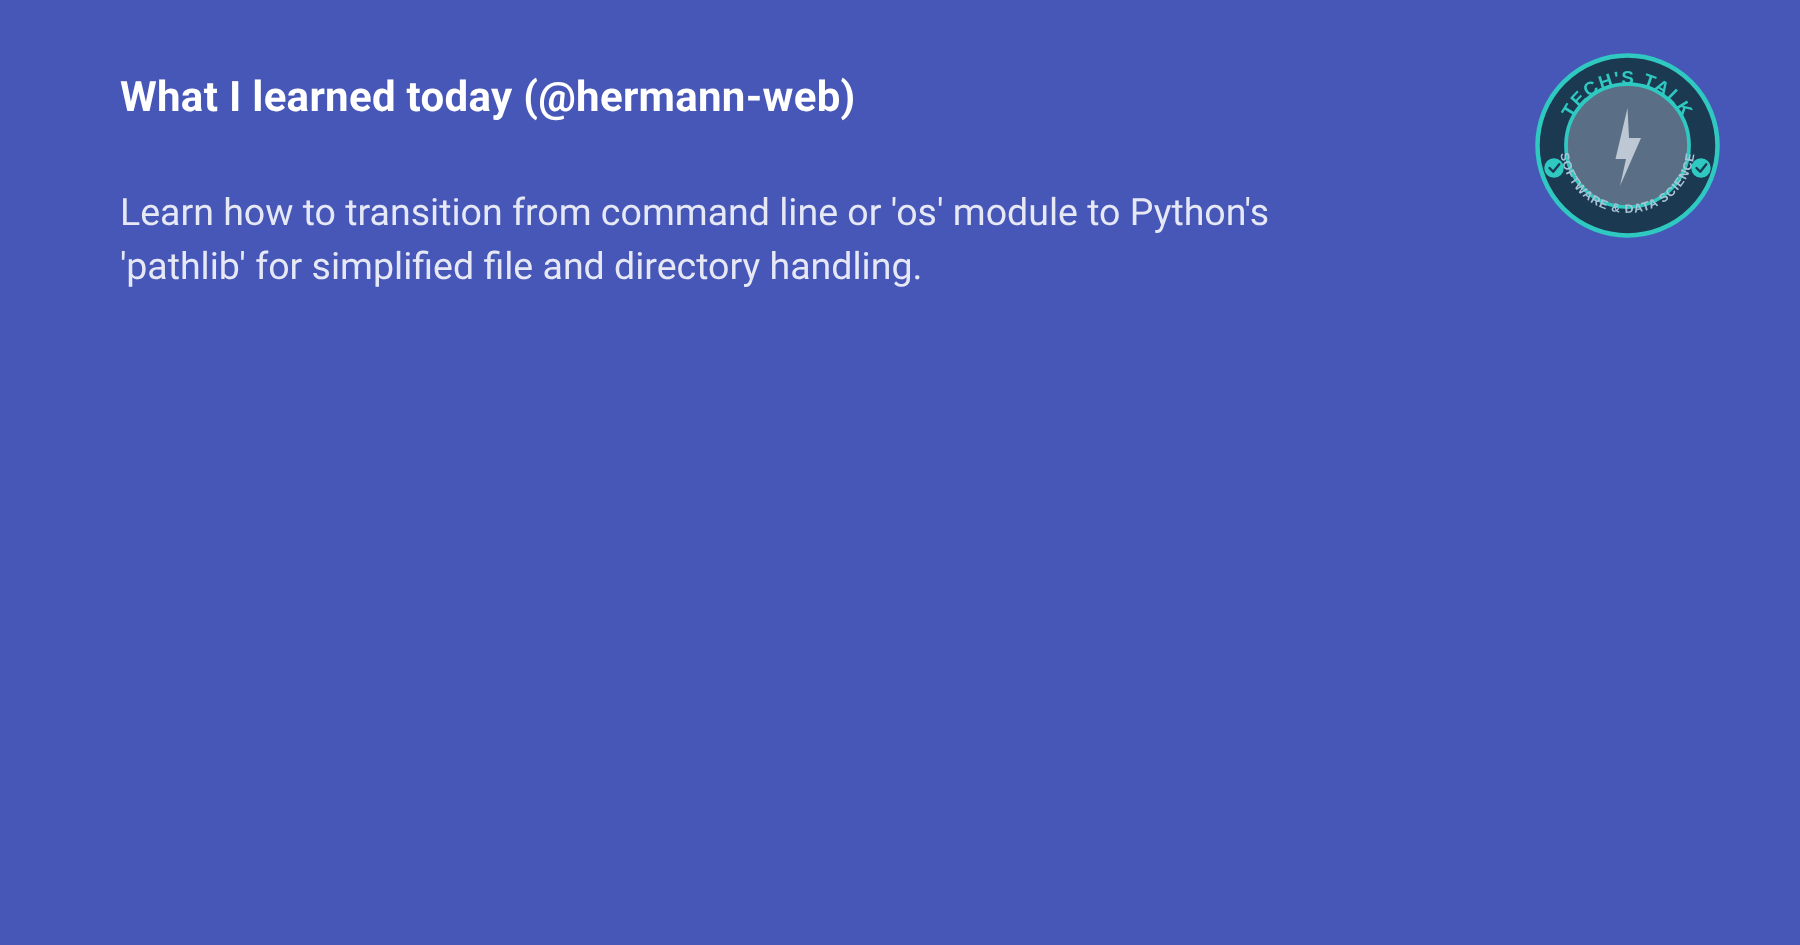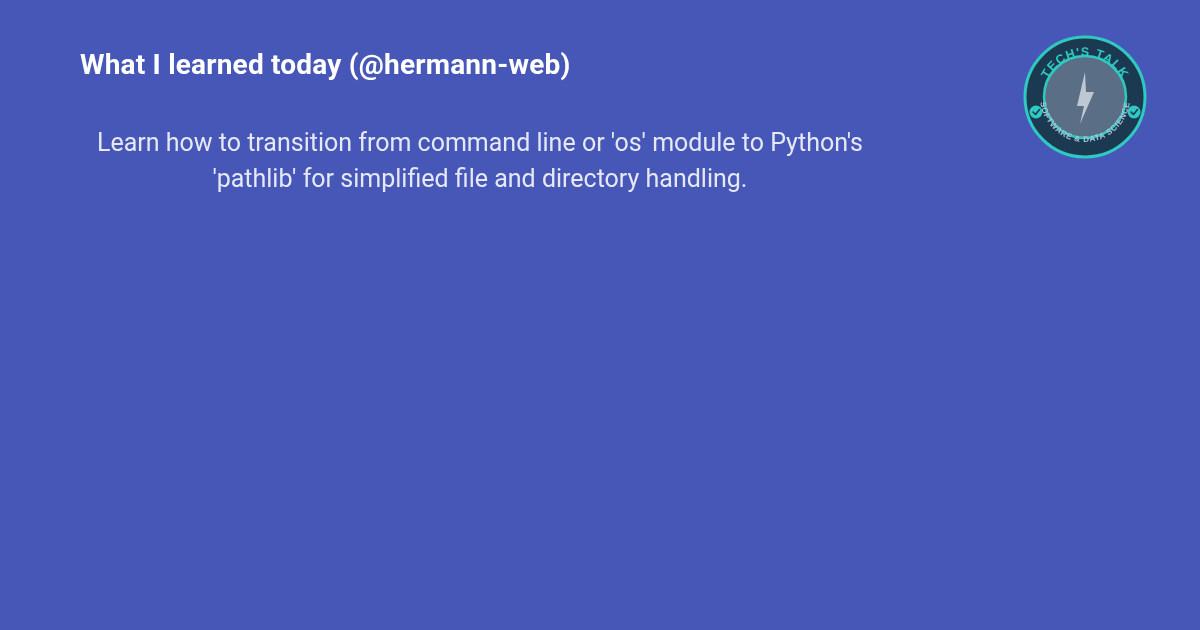--- a/index.html
+++ b/index.html
@@ -35,21 +35,20 @@
       margin-bottom: 52px;
       max-width: 760px;
       letter-spacing: -0.5px;
     }
     .description {
       font-size: 25px;
       font-weight: 400;
       line-height: 1.42;
       color: #e6e9f5;
       max-width: 800px;
-      text-align: center;
     }
     .badge {
       position: absolute;
       top: 34px;
       right: 52px;
       width: 126px;
       height: 126px;
     }
     .badge svg {
       width: 100%;

